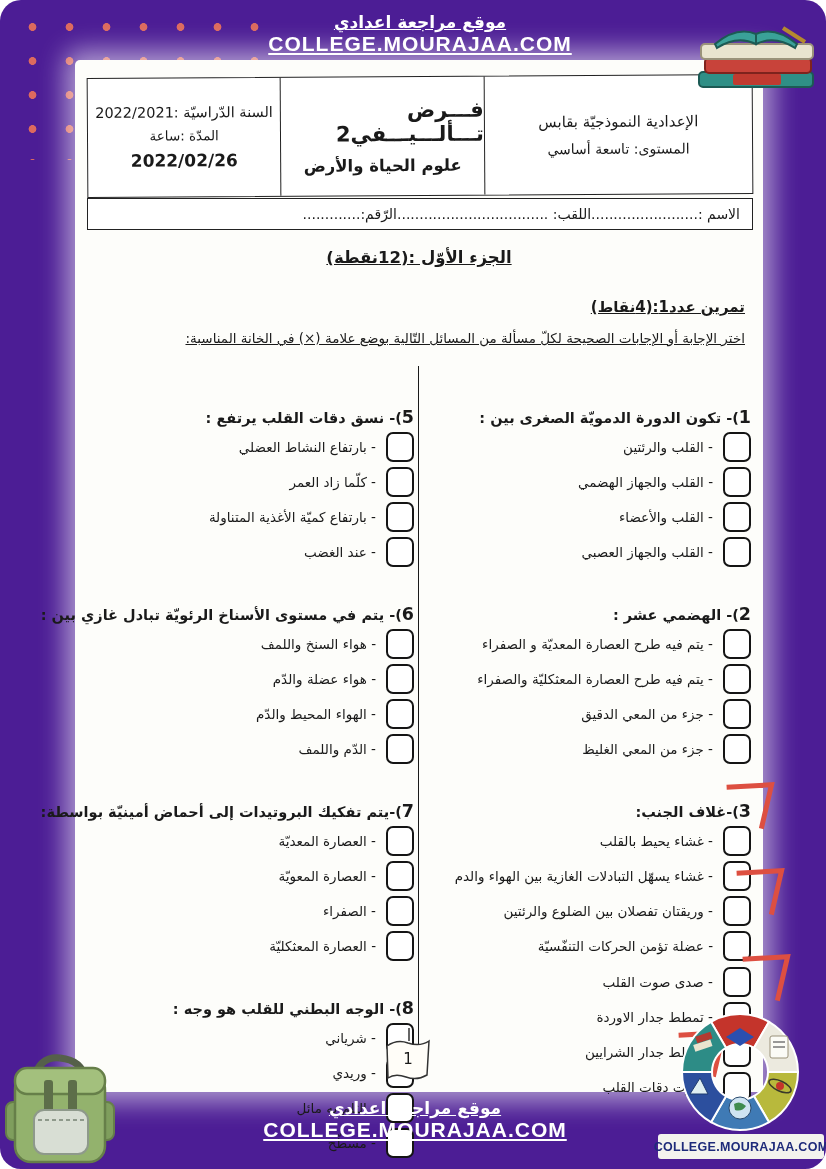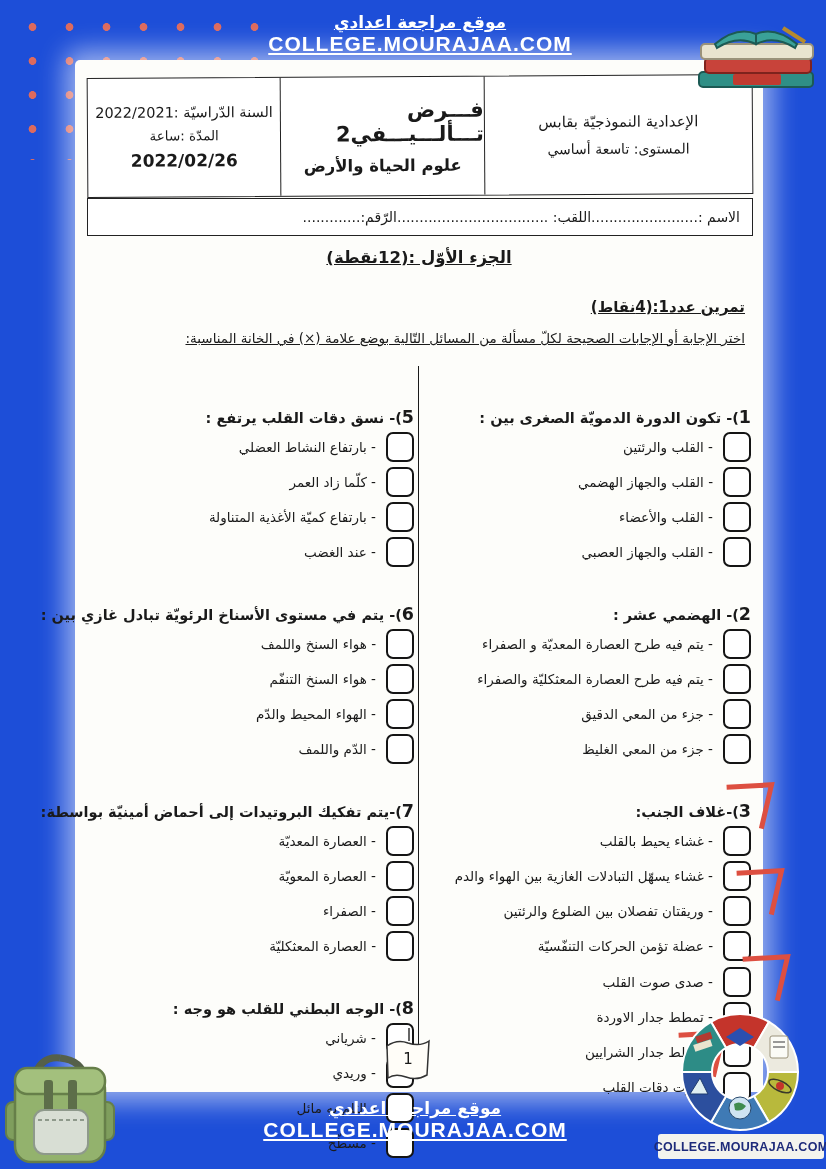--- a/index.html
+++ b/index.html
@@ -1,17 +1,17 @@
 <!DOCTYPE html>
 <html lang="ar"><head>
 <meta charset="utf-8">
 <style>
   html,body{margin:0;padding:0;}
-  .canvas{position:relative;width:826px;height:1169px;background:#1d4ed8;overflow:hidden;
-          font-family:"DejaVu Sans",sans-serif;color:#1a1a1a;}
+  .canvas{position:relative;width:826px;height:1169px;background:#4c1d95;overflow:hidden;
+          font-family:"DejaVu Sans",sans-serif;color:#1a1a1a;border-radius:21px;}
   
   .dots{position:absolute;left:4px;top:2px;width:268px;height:158px;
         background-image:radial-gradient(circle,#dd6a5e 3.6px,transparent 4.2px);
         background-size:37px 34px;background-position:10px 8px;}
   
   .banner{position:absolute;text-align:center;z-index:2;}
   .banner-top{left:243px;top:12px;width:354px;}
   .banner-bottom{left:238px;top:1098px;width:354px;}
   .banner-ar{display:block;font-size:17px;font-weight:bold;color:#fff;text-decoration:underline;}
   .banner-url{display:block;font-size:21px;font-weight:bold;color:#fff;text-decoration:underline;
@@ -27,21 +27,21 @@
   .hc-school{flex:1.32;}
   .hc-title{flex:1.0;}
   .hc-date{flex:0.95;gap:7px;}
   .h-school{font-size:15px;}
   .h-level{font-size:14px;}
   .h-extitle{font-size:21px;font-weight:bold;}
   .h-subject{font-size:16.5px;font-weight:bold;}
   .h-year{font-size:14.5px;}
   .h-duration{font-size:13.5px;}
   .h-date{font-size:17px;font-weight:bold;direction:ltr;}
-  .name-row{position:absolute;left:12px;right:10px;top:138px;height:38px;border:1.7px solid #222;
+  .name-row{position:absolute;left:12px;right:10px;top:138px;height:32px;border:1.7px solid #222;
             direction:rtl;display:flex;align-items:center;padding:8px 12px;font-size:14px;background:#fff;
             box-sizing:border-box;}
   .part-title{position:absolute;left:0;right:0;top:188px;text-align:center;}
   .part-title span{direction:rtl;unicode-bidi:embed;font-weight:bold;font-size:16.5px;
                    text-decoration:underline;}
   .ex-title{position:absolute;right:18px;top:238px;direction:rtl;font-weight:bold;font-size:15px;
             text-decoration:underline;}
   .instruction{position:absolute;right:18px;left:12px;top:270px;direction:rtl;text-align:right;
                font-size:13.5px;text-decoration:underline;}
   .qarea{position:absolute;left:6px;right:8px;top:306px;height:686px;display:flex;direction:rtl;}
@@ -230,21 +230,21 @@
         </div>
 
         <div class="q">
           <div class="q-head"><span class="q-num">6</span><span class="q-text">)- يتم في مستوى الأسناخ الرئويّة تبادل غازي بين :</span></div>
           <div class="opt">
               <span class="box"></span>
               <span class="opt-text">- هواء السنخ واللمف</span>
             </div>
           <div class="opt">
               <span class="box"></span>
-              <span class="opt-text">- هواء السنخ التنفّم</span>
+              <span class="opt-text">- هواء عضلة والدّم</span>
             </div>
           <div class="opt">
               <span class="box"></span>
               <span class="opt-text">- الهواء المحيط والدّم</span>
             </div>
           <div class="opt">
               <span class="box"></span>
               <span class="opt-text">- الدّم واللمف</span>
             </div>
         </div>

